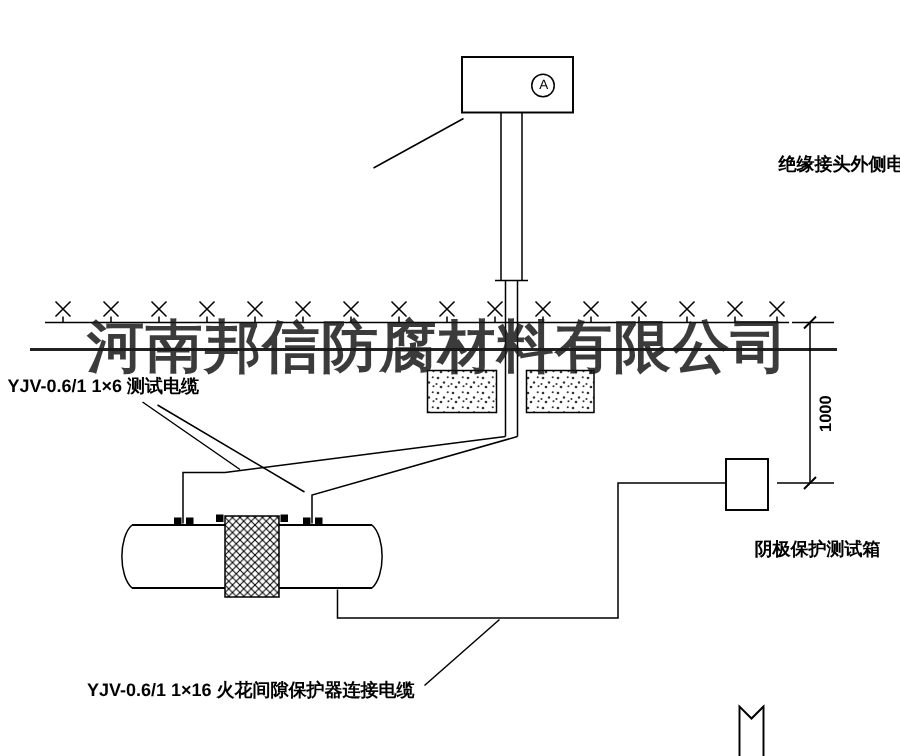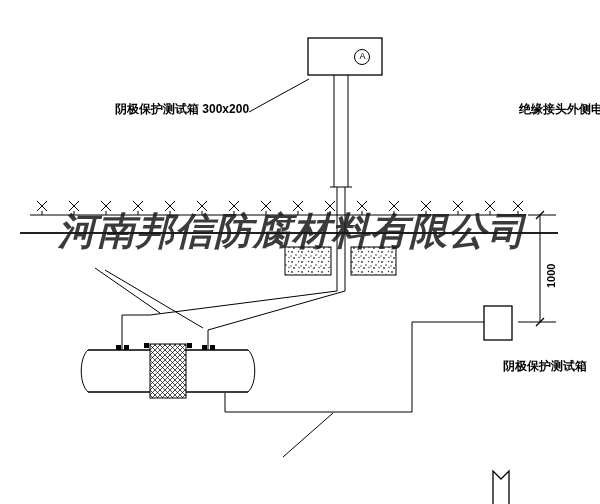--- a/index.html
+++ b/index.html
@@ -13,21 +13,20 @@
   .lbl {
     position:absolute; color:#000; font-size:12px; font-weight:700;
     white-space:nowrap; line-height:13px;
   }
   .lbl-small { font-size:11px; }
   .watermark {
     position:absolute; left:58px; top:206px;
     font-size:38px; font-weight:700; letter-spacing:1px;
     color:rgba(25,25,25,0.85); white-space:nowrap;
     font-family:"Liberation Serif", serif;
-    font-style:italic;
   }
   .dim-vert {
     transform:rotate(-90deg); transform-origin:0 0;
   }
   .ammeter-a {
     position:absolute; left:356px; top:51px; width:13px;
     text-align:center; font-size:9px; font-weight:400; color:#000;
   }
 </style>
 </head>
@@ -113,27 +112,28 @@
       <path d="M536,219 L544,211 M536,326 L544,318" stroke-width="1.3"></path>
 
       <path d="M249,112 L309,79"></path>
       <path d="M95,268 L160,313 M105,270 L203,328"></path>
       <path d="M283,457 L333,413"></path>
 
       <path d="M493,504 L493,471 L501,479 L509,471 L509,504" stroke-width="1.3"></path>
     </g>
   </svg>
 
-  <div class="lbl" style="left:115px; top:103px;">阴极保护测试箱 300x200</div>
 
   <div class="lbl" style="left:519px; top:103px;">绝缘接头外侧电缆</div>
 
   <div class="watermark">河南邦信防腐材料有限公司</div>
 
+  <div class="lbl" style="left:5px; top:251px;">YJV-0.6/1 1×6  测试电缆</div>
 
   <div class="lbl lbl-small dim-vert" style="left:545px; top:288px;">1000</div>
 
   <div class="lbl" style="left:503px; top:360px;">阴极保护测试箱</div>
 
+  <div class="lbl" style="left:58px; top:454px;">YJV-0.6/1 1×16  火花间隙保护器连接电缆</div>
 
   <div class="ammeter-a">A</div>
 
 </div>
 
 </body></html>

